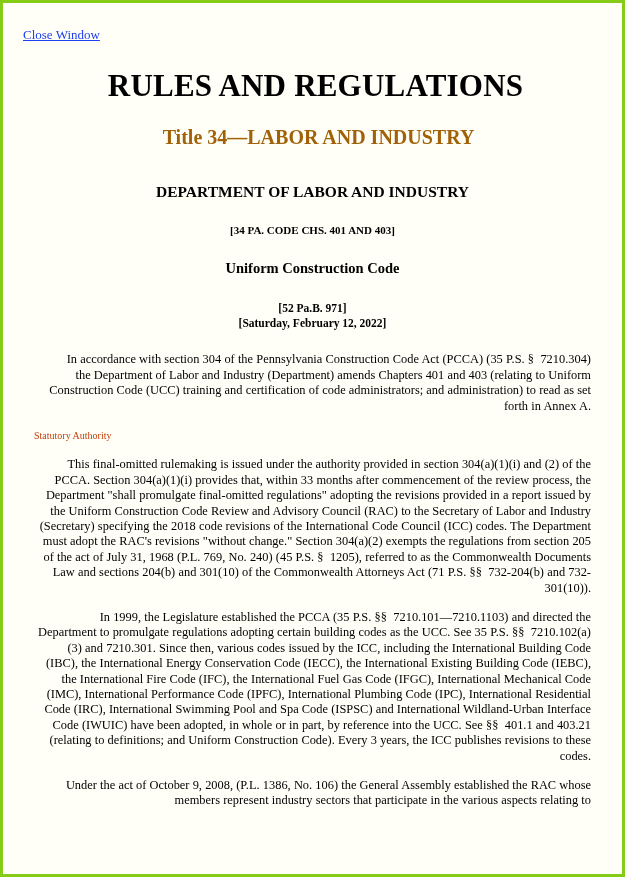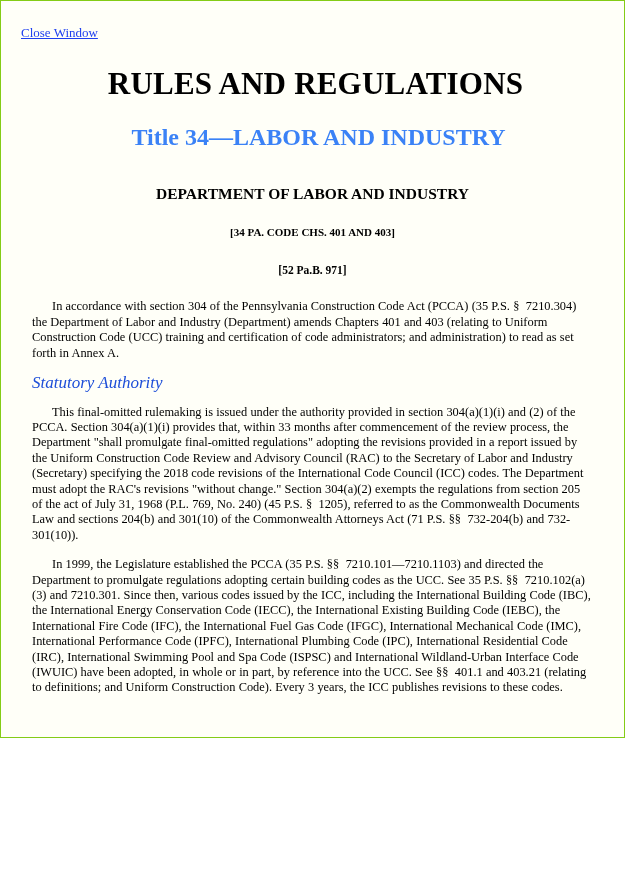--- a/index.html
+++ b/index.html
@@ -6,24 +6,24 @@
     margin: 0;
     padding: 0;
     background: #ffffff;
   }
   body {
     font-family: "Liberation Serif", "DejaVu Serif", serif;
   }
   .page {
     position: relative;
     width: 625px;
-    height: 738px;
+    height: 877px;
     box-sizing: border-box;
     background: #fffff8;
-    border: 1px solid #84cc16;
+    border: 3px solid #84cc16;
     overflow: hidden;
   }
   .close-bar {
     padding-top: 22px;
     padding-left: 20px;
   }
   .close-link {
     color: #1e3ff0;
     text-decoration: underline;
     font-family: "Liberation Serif", "DejaVu Serif", serif;
@@ -37,25 +37,25 @@
   .t-main {
     font-size: 31px;
     font-weight: bold;
     letter-spacing: 0.2px;
     margin: 26px 0 0 0;
     line-height: 1.12;
     color: #000;
     padding-left: 6px;
   }
   .t-title34 {
-    font-size: 24px;
+    font-size: 20px;
     font-weight: bold;
     margin: 22px 0 0 12px;
     line-height: 1.15;
-    color: #3b82f6;
+    color: #a16207;
   }
   .t-dept {
     font-size: 15.5px;
     font-weight: bold;
     margin: 34px 0 0 0;
     line-height: 1.15;
     color: #000;
   }
   .t-chs {
     font-size: 11px;
@@ -81,59 +81,61 @@
   .t-cite .line2 {
     display: block;
   }
   .body-wrap {
     padding: 0 31px 0 31px;
     margin-top: 22px;
   }
   p.body {
     font-size: 12.4px;
     line-height: 15.4px;
-    text-align: left;
+    text-align: right;
     margin: 0 0 14px 0;
     text-indent: 20px;
     color: #000;
     word-spacing: 0.1px;
   }
   h4.sec {
-    font-size: 17px;
-    font-style: italic;
+    font-size: 10px;
     font-weight: normal;
     margin: 0 0 14px 0;
-    color: #1d4ed8;
+    color: #c2410c;
     line-height: 15.4px;
   }
 </style>
 </head>
 <body>
 
 <div class="page">
 
   <div class="close-bar">
     <a class="close-link" href="#">Close Window</a>
   </div>
 
   <div class="titleblock">
     <div class="t-main">RULES AND REGULATIONS</div>
     <div class="t-title34">Title 34—LABOR AND INDUSTRY</div>
     <div class="t-dept">DEPARTMENT OF LABOR AND INDUSTRY</div>
     <div class="t-chs">[34 PA. CODE CHS. 401 AND 403]</div>
+    <div class="t-ucc">Uniform Construction Code</div>
     <div class="t-cite">
       <span>[52 Pa.B. 971]</span>
+      <span class="line2">[Saturday, February 12, 2022]</span>
     </div>
   </div>
 
   <div class="body-wrap">
     <p class="body">In accordance with section 304 of the Pennsylvania Construction Code Act (PCCA) (35 P.S. §&nbsp; 7210.304) the Department of Labor and Industry (Department) amends Chapters 401 and 403 (relating to Uniform Construction Code (UCC) training and certification of code administrators; and administration) to read as set forth in Annex A.</p>
 
     <h4 class="sec">Statutory Authority</h4>
 
     <p class="body">This final-omitted rulemaking is issued under the authority provided in section 304(a)(1)(i) and (2) of the PCCA. Section 304(a)(1)(i) provides that, within 33 months after commencement of the review process, the Department "shall promulgate final-omitted regulations" adopting the revisions provided in a report issued by the Uniform Construction Code Review and Advisory Council (RAC) to the Secretary of Labor and Industry (Secretary) specifying the 2018 code revisions of the International Code Council (ICC) codes. The Department must adopt the RAC's revisions "without change." Section 304(a)(2) exempts the regulations from section 205 of the act of July 31, 1968 (P.L. 769, No. 240) (45 P.S. §&nbsp; 1205), referred to as the Commonwealth Documents Law and sections 204(b) and 301(10) of the Commonwealth Attorneys Act (71 P.S. §§&nbsp; 732-204(b) and 732-301(10)).</p>
 
 
     <p class="body">In 1999, the Legislature established the PCCA (35 P.S. §§&nbsp; 7210.101—7210.1103) and directed the Department to promulgate regulations adopting certain building codes as the UCC. See 35 P.S. §§&nbsp; 7210.102(a)(3) and 7210.301. Since then, various codes issued by the ICC, including the International Building Code (IBC), the International Energy Conservation Code (IECC), the International Existing Building Code (IEBC), the International Fire Code (IFC), the International Fuel Gas Code (IFGC), International Mechanical Code (IMC), International Performance Code (IPFC), International Plumbing Code (IPC), International Residential Code (IRC), International Swimming Pool and Spa Code (ISPSC) and International Wildland-Urban Interface Code (IWUIC) have been adopted, in whole or in part, by reference into the UCC. See §§&nbsp; 401.1 and 403.21 (relating to definitions; and Uniform Construction Code). Every 3 years, the ICC publishes revisions to these codes.</p>
 
+    <p class="body">Under the act of October 9, 2008, (P.L. 1386, No. 106) the General Assembly established the RAC whose members represent industry sectors that participate in the various aspects relating to</p>
   </div>
 
 </div>
 
 </body></html>

